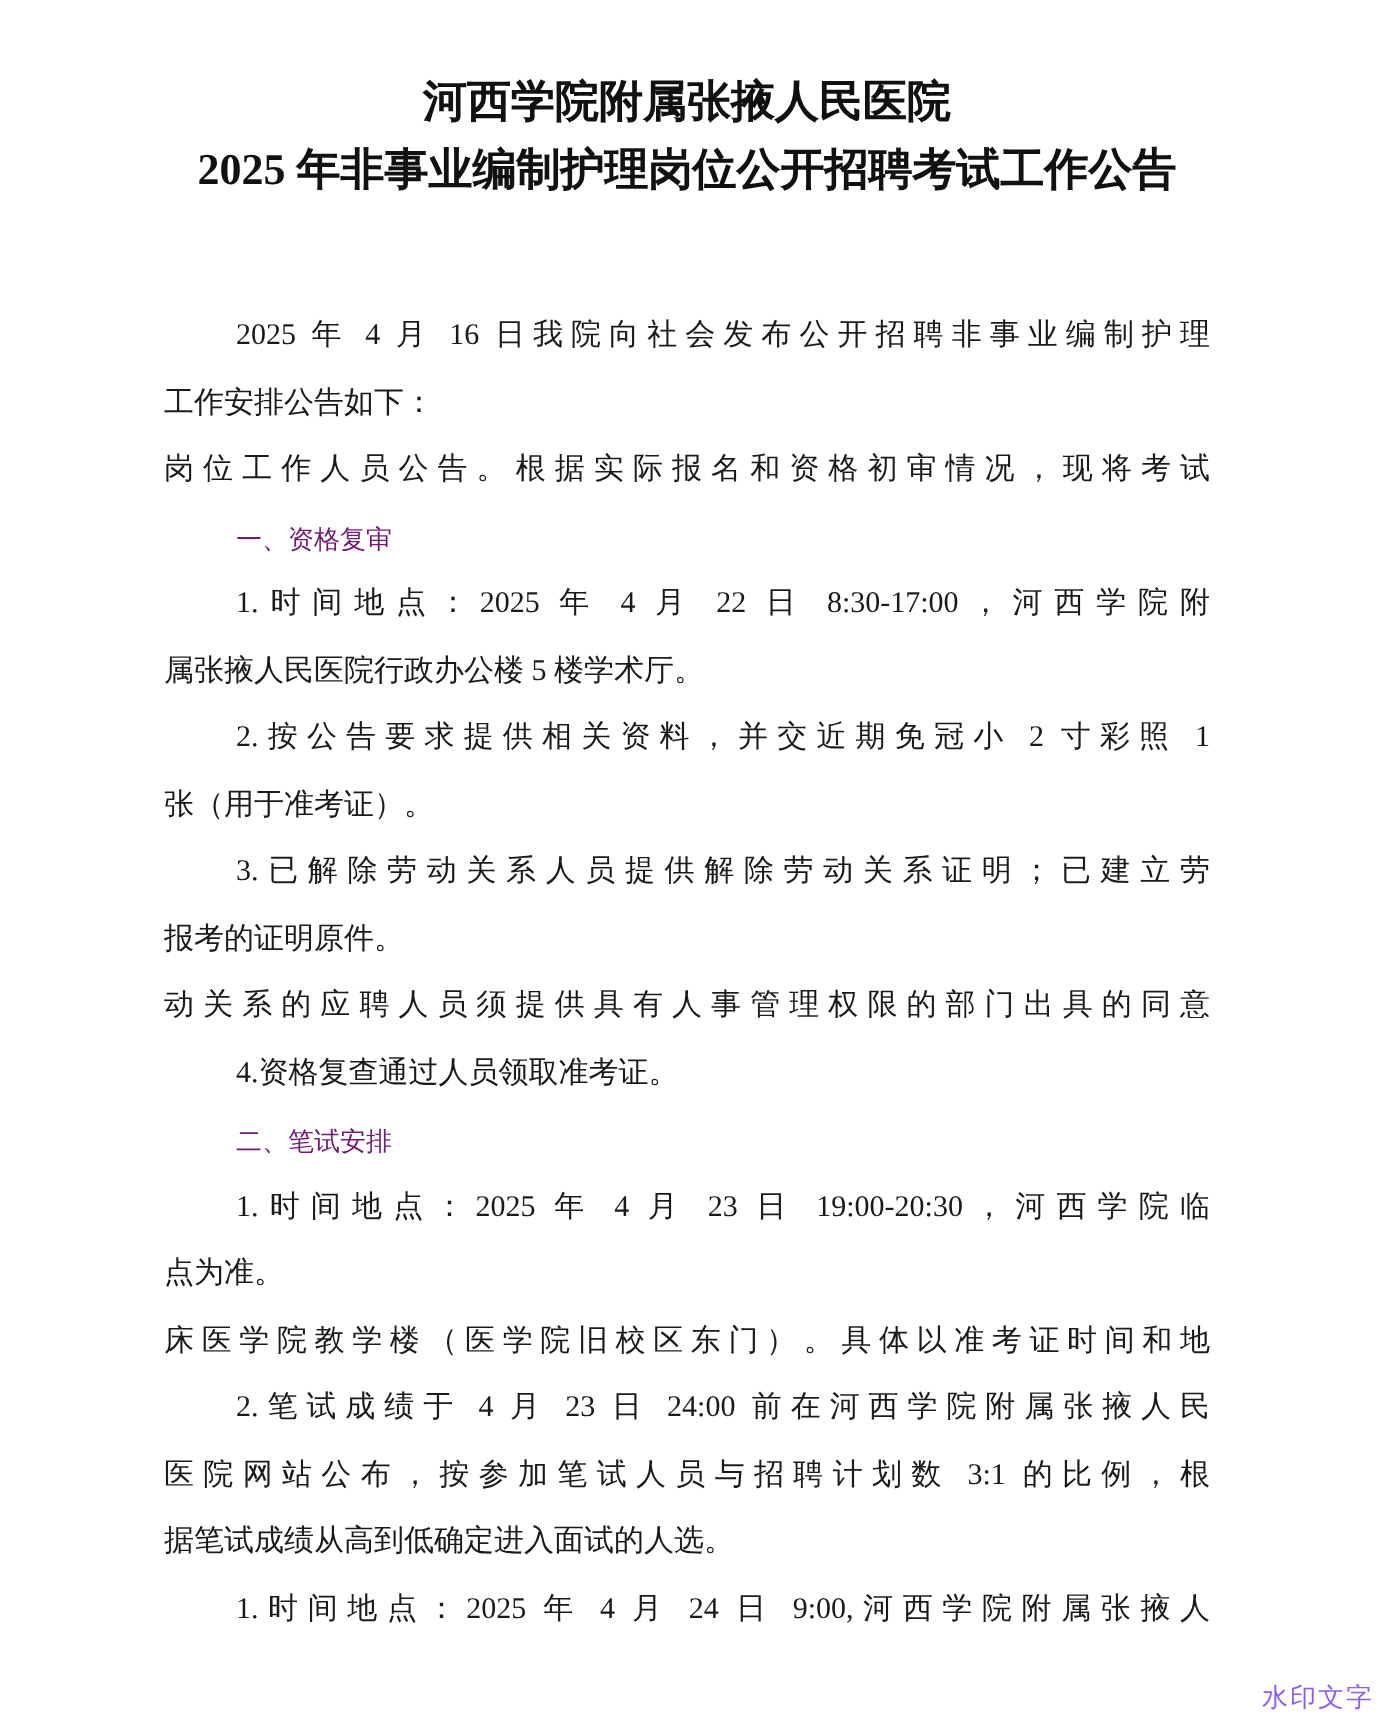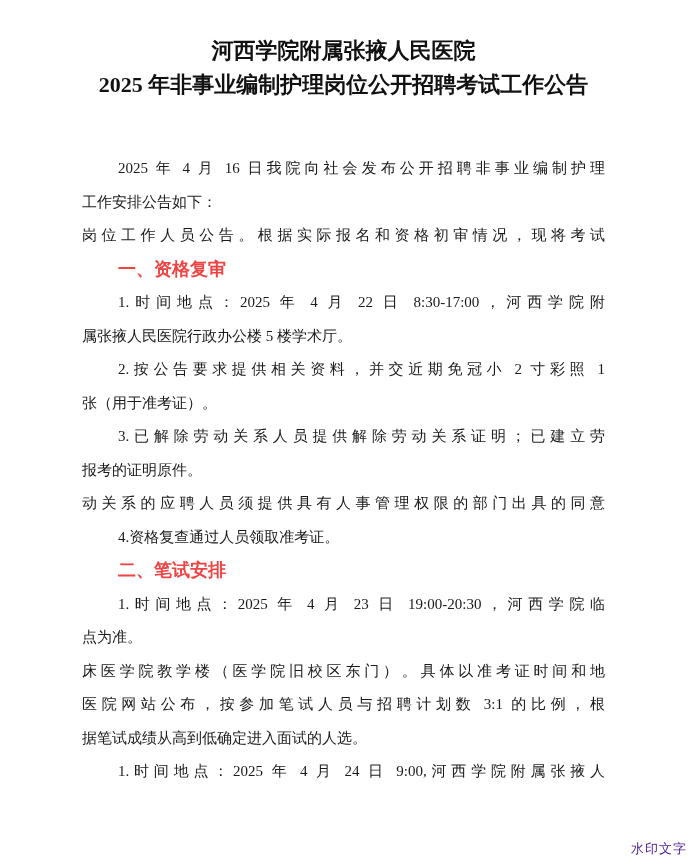--- a/index.html
+++ b/index.html
@@ -45,25 +45,25 @@
     text-align-last: justify;
     white-space: normal;
   }
   .line.first-line {
     text-indent: 36px;
   }
   .line.para-end {
     text-align-last: left;
   }
   .heading {
-    font-size: 18px;
+    font-size: 13px;
     line-height: 33.5px;
-    font-weight: bold;
+    font-weight: normal;
     font-family: "Liberation Sans", "DejaVu Sans", sans-serif;
-    color: #ef4444;
+    color: #701a75;
     text-indent: 36px;
   }
   .watermark {
     position: absolute;
     right: 12px;
     bottom: 7px;
     font-size: 13px;
     line-height: 13px;
     letter-spacing: 1px;
     color: #7d7d7d;
@@ -102,22 +102,23 @@
         <div class="paragraph">
           <div class="line first-line para-end">4.资格复查通过人员领取准考证。</div>
         </div>
         <div class="heading">二、笔试安排</div>
         <div class="paragraph">
           <div class="line first-line">1.时间地点：2025 年 4 月 23 日 19:00-20:30，河西学院临</div>
           <div class="line para-end">点为准。</div>
           <div class="line">床医学院教学楼（医学院旧校区东门）。具体以准考证时间和地</div>
         </div>
         <div class="paragraph">
+          <div class="line first-line">2.笔试成绩于 4 月 23 日 24:00 前在河西学院附属张掖人民</div>
           <div class="line">医院网站公布，按参加笔试人员与招聘计划数 3:1 的比例，根</div>
           <div class="line para-end">据笔试成绩从高到低确定进入面试的人选。</div>
         </div>
         <div class="paragraph">
           <div class="line first-line">1.时间地点：2025 年 4 月 24 日 9:00,河西学院附属张掖人</div>
         </div>
       </div>
   </div>
-  <div class="watermark" style="color: #4c1d95; text-align: right;">水印文字</div>
+  <div class="watermark" style="color: #8b5cf6; text-align: right;">水印文字</div>
 </div>
 
 </body></html>

